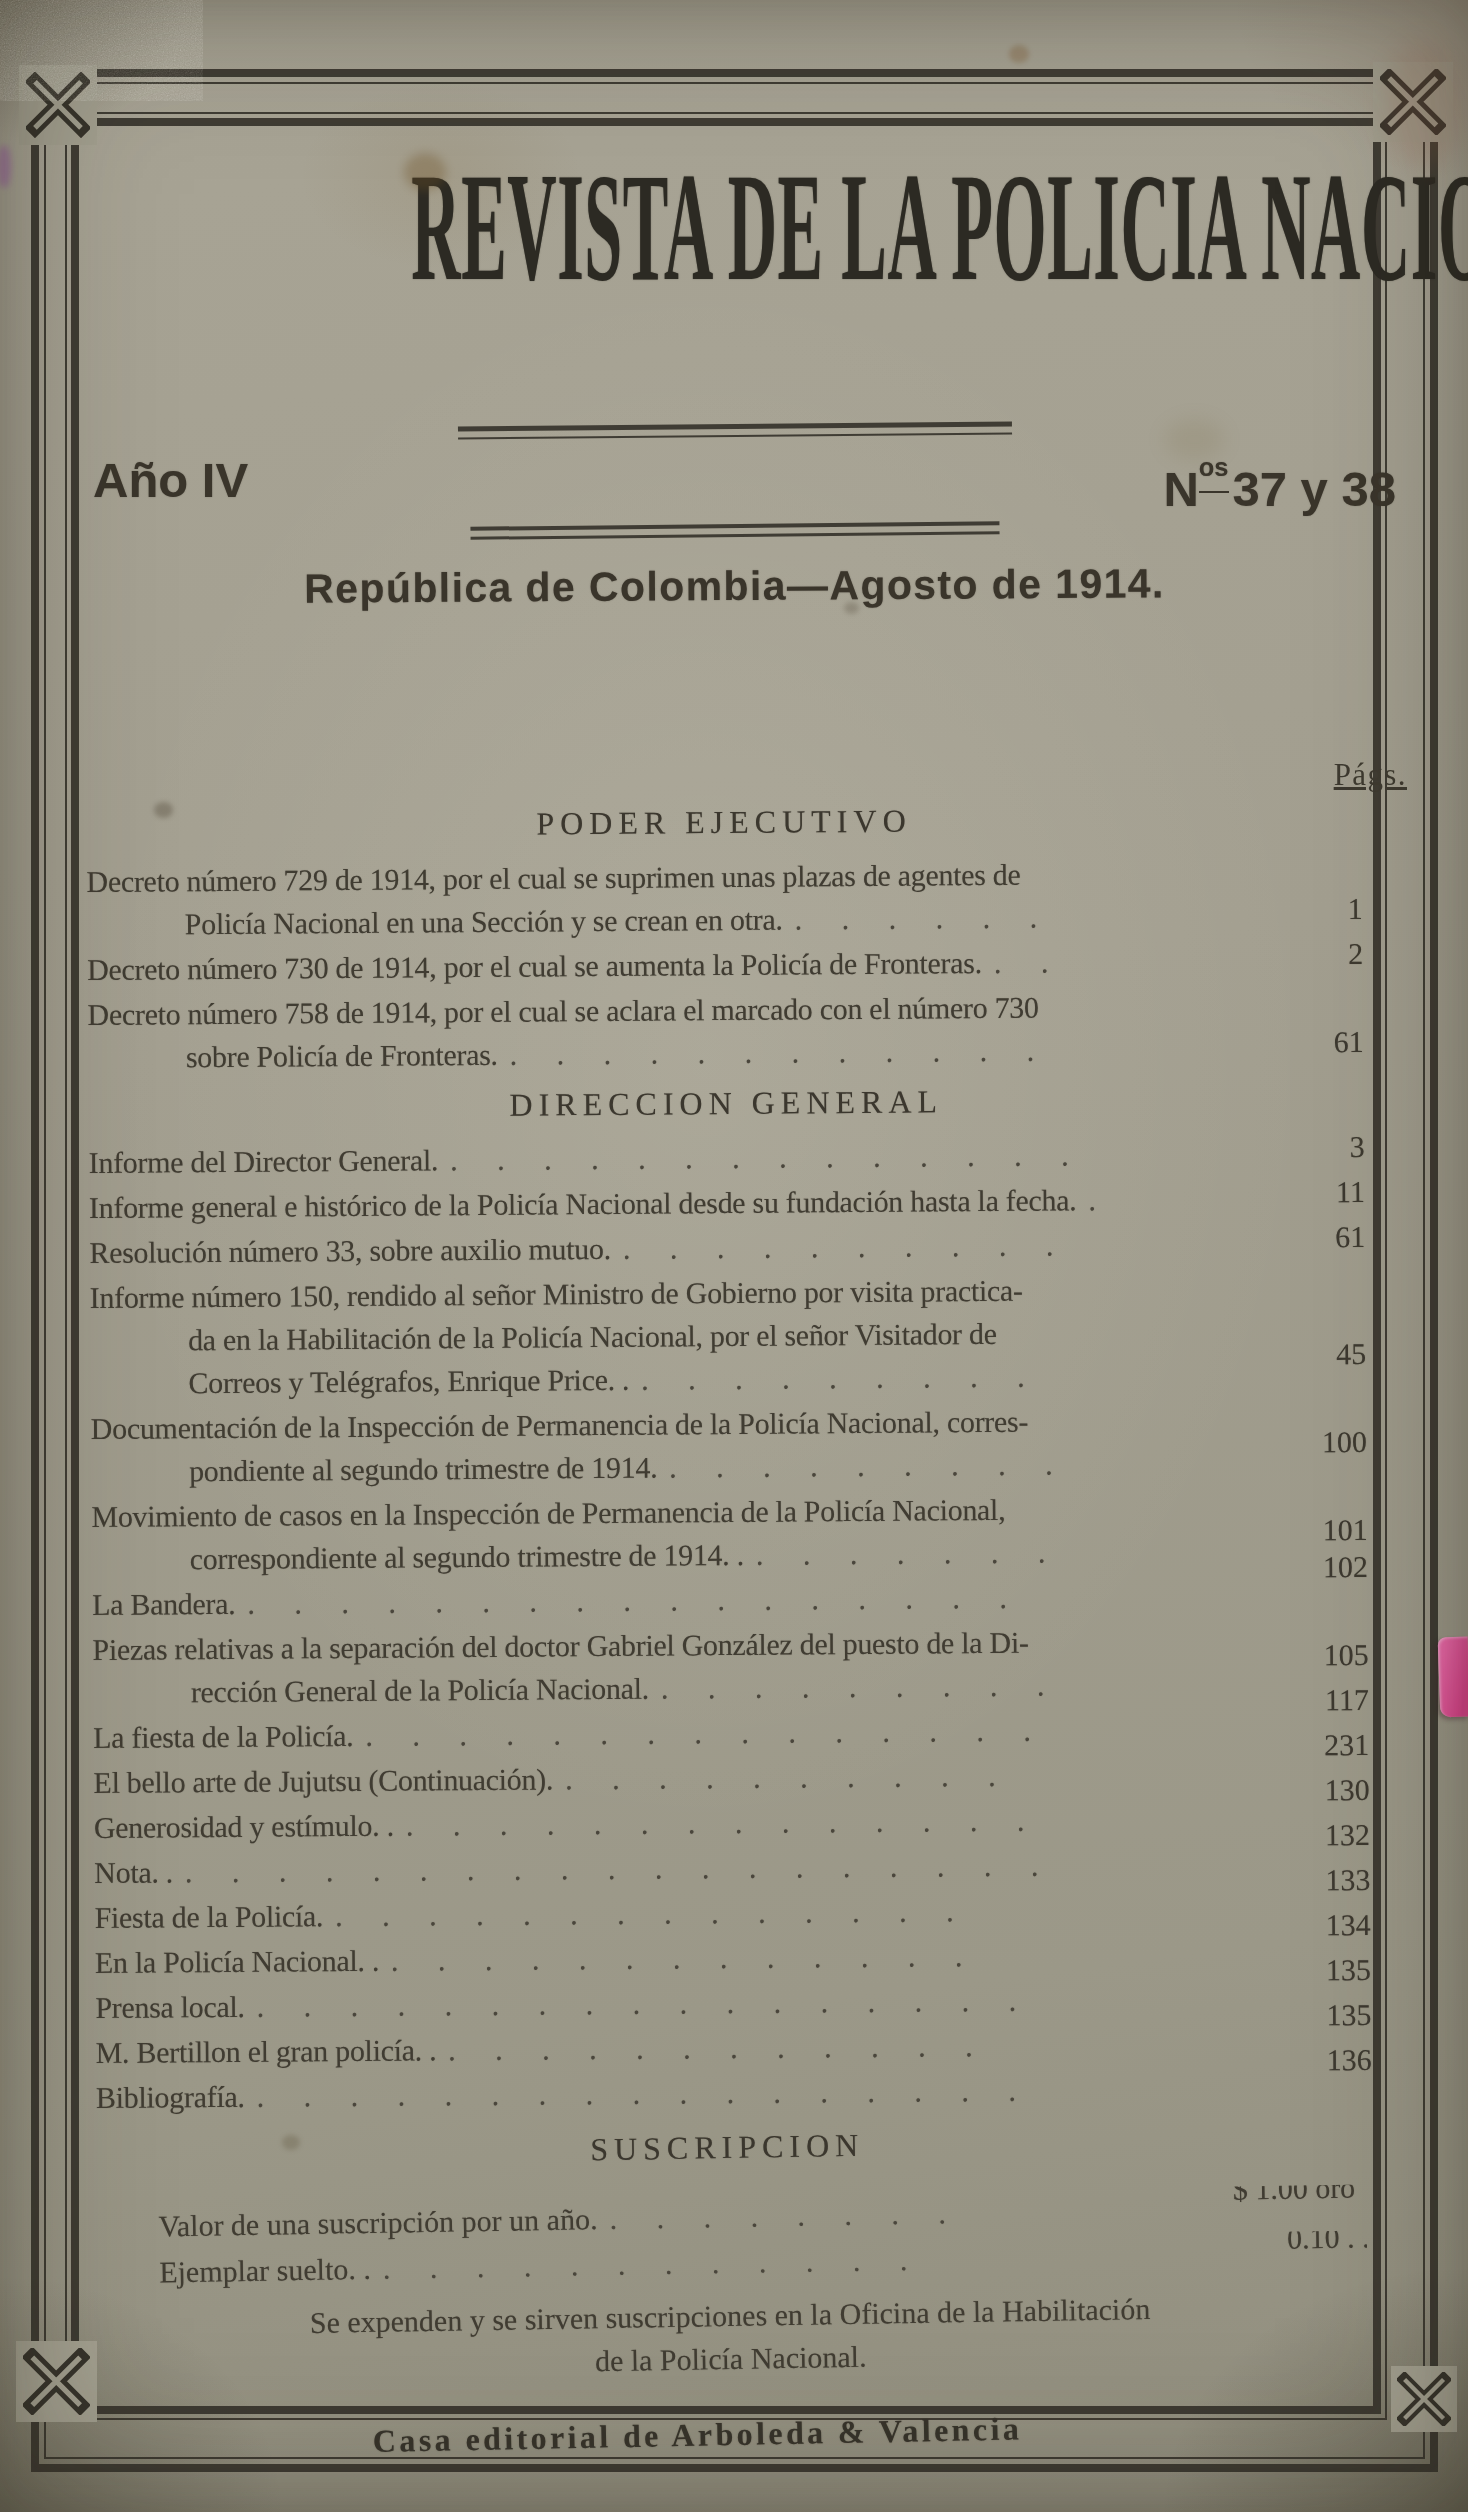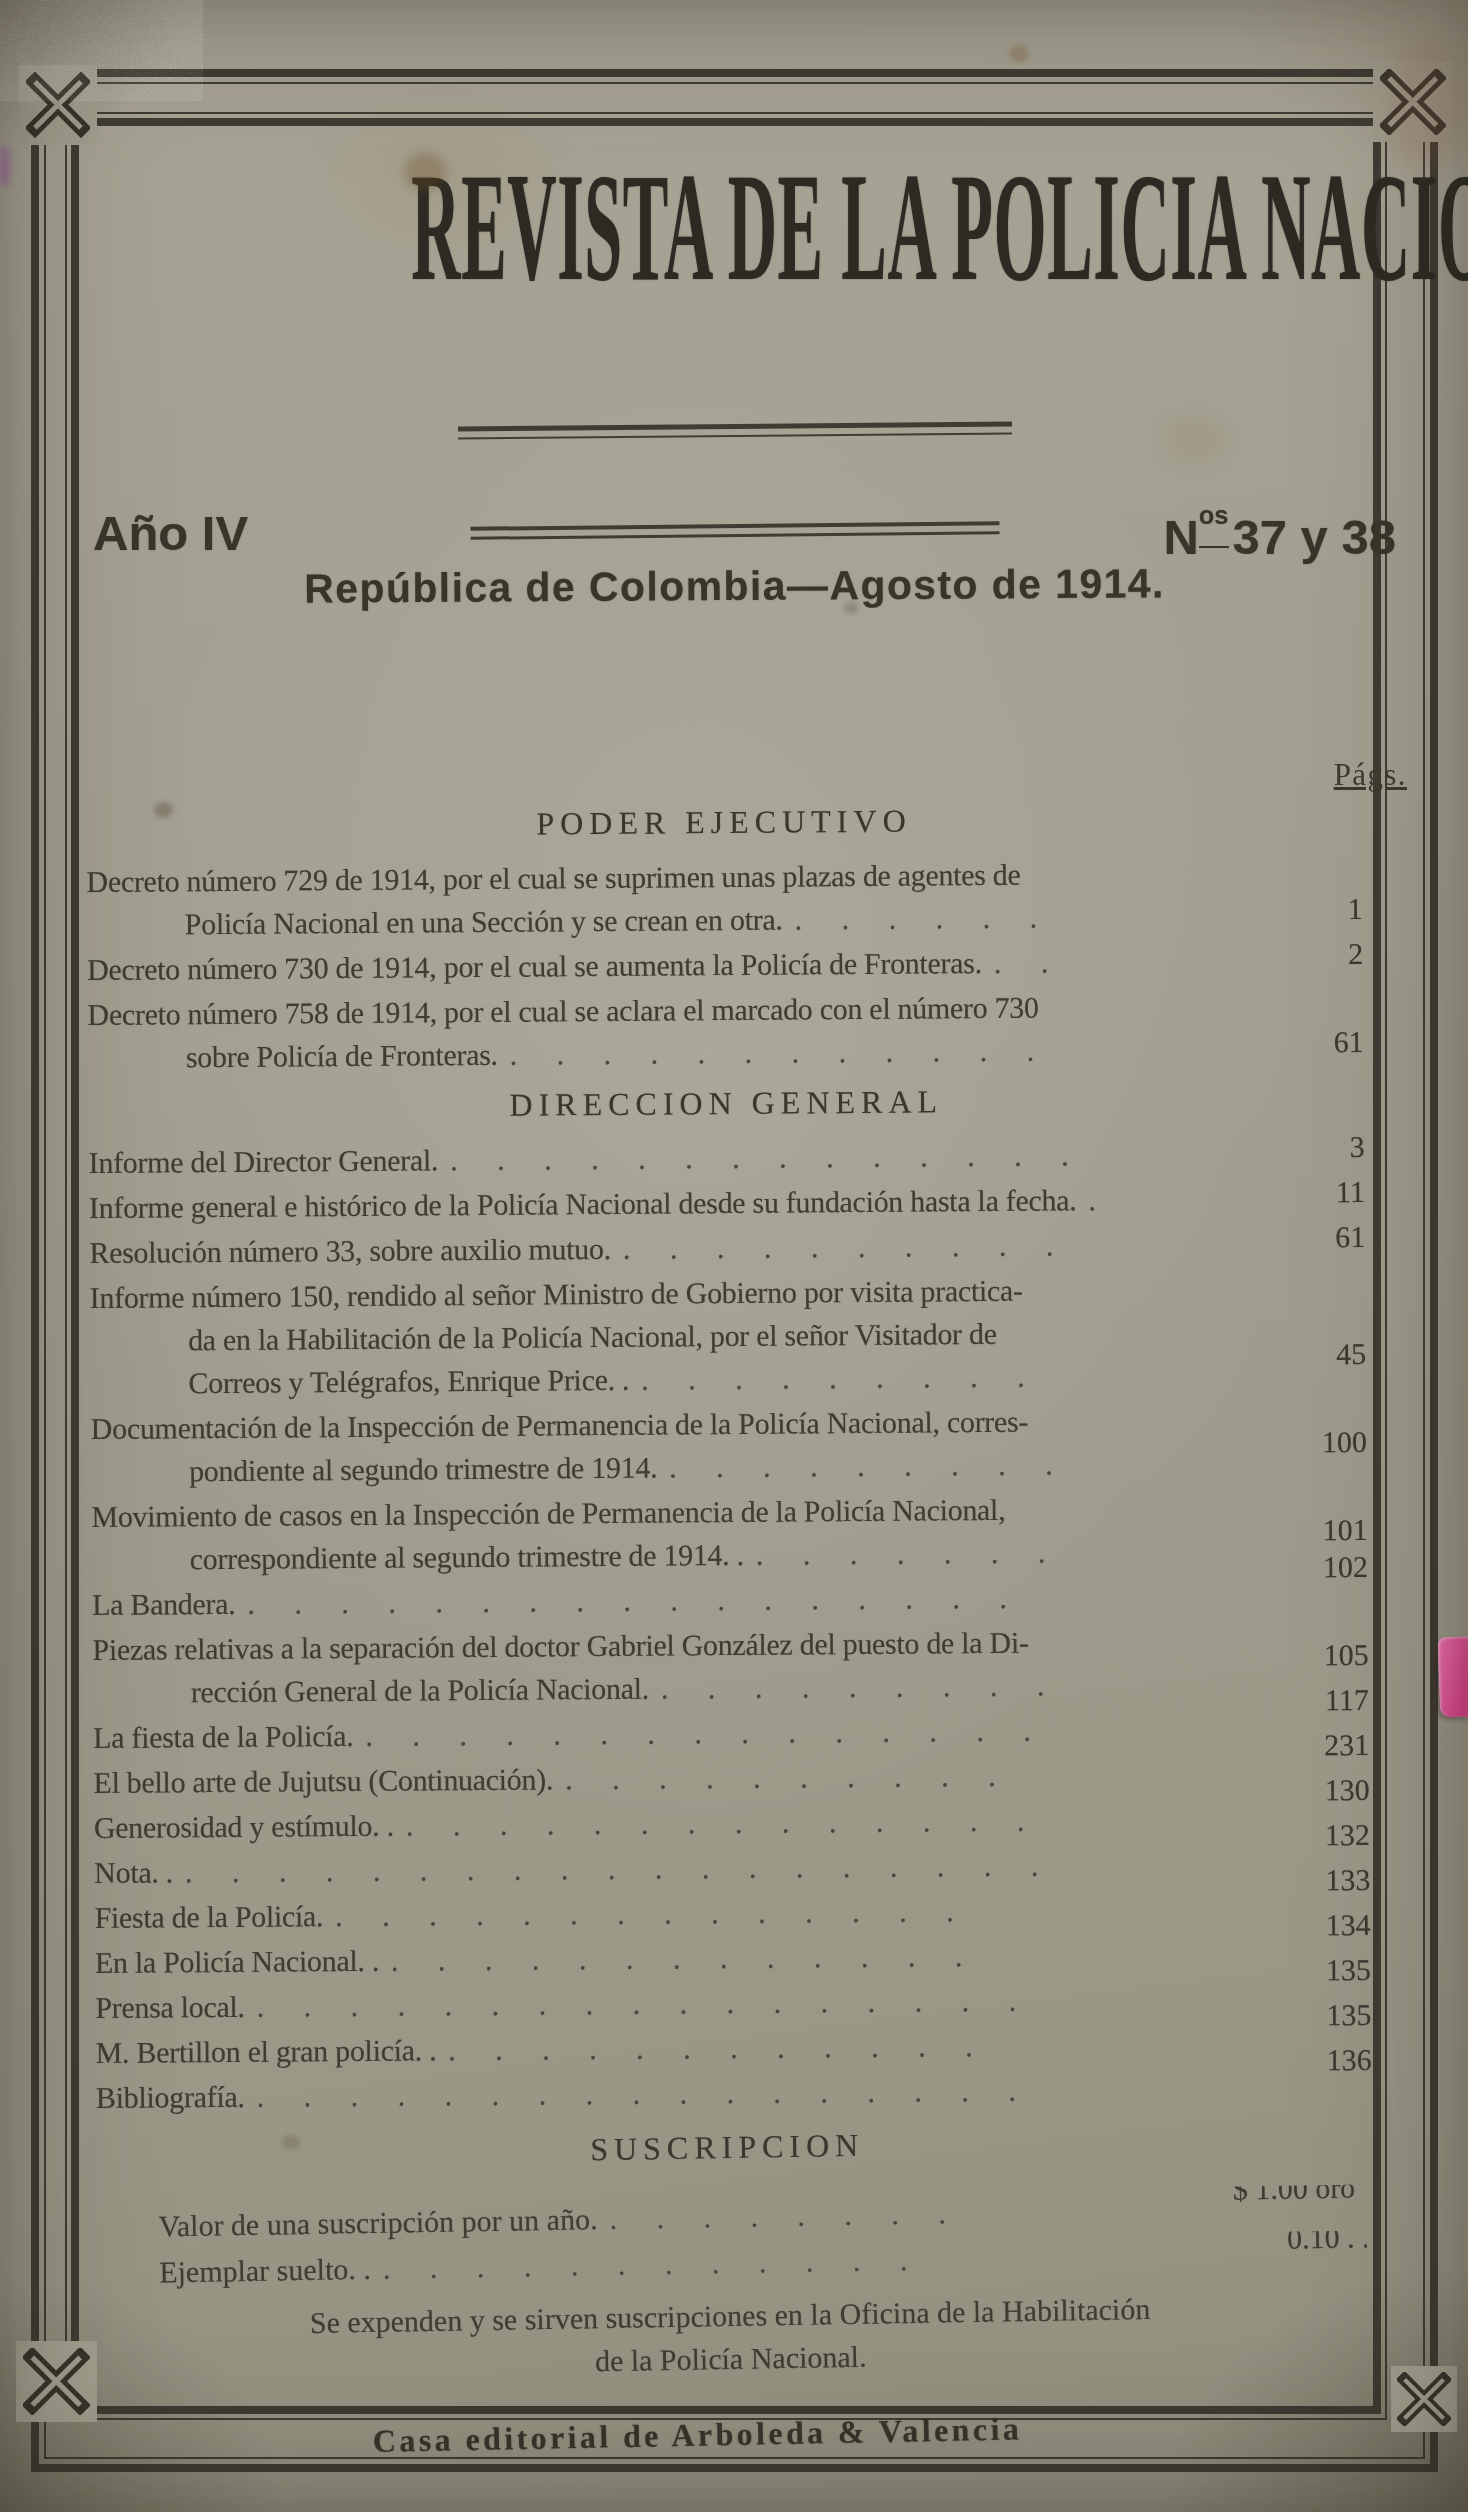--- a/index.html
+++ b/index.html
@@ -46,24 +46,24 @@
     font:700 54px/74px "Liberation Sans",sans-serif;letter-spacing:2.7px;color:#383329;
     text-shadow:0 0 1.4px rgba(50,45,35,.45);}
   .rule{position:absolute;left:50%;}
   .rule i{display:block;background:var(--ink-soft);}
   .rule-1{top:424px;width:554px;transform:translateX(-50%) rotate(-.5deg);}
   .rule-1 .a{height:4.7px;margin-bottom:6px;}
   .rule-1 .b{height:2.7px;}
   .rule-2{top:524px;width:529px;transform:translateX(-50%) rotate(-.6deg);}
   .rule-2 .a{height:4px;margin-bottom:6px;}
   .rule-2 .b{height:2.7px;}
-  .issue-row{position:absolute;top:448px;left:93px;right:73px;display:flex;justify-content:space-between;align-items:center;
-    font:700 49px/65px "Liberation Sans",sans-serif;color:#3a352b;text-shadow:0 0 1.4px rgba(50,45,35,.4);margin-top:48px;}
+  .issue-row{position:absolute;top:448px;left:93px;right:73px;display:flex;justify-content:space-between;align-items:flex-start;
+    font:700 49px/65px "Liberation Sans",sans-serif;color:#3a352b;text-shadow:0 0 1.4px rgba(50,45,35,.4);}
   .issue-row .freq{letter-spacing:8px;}
-  .issue-row sup{font-size:.52em;position:relative;top:-.5em;border-bottom:2.7px solid #3a352b;padding-bottom:17px;margin-right:4px;}
+  .issue-row sup{font-size:.52em;position:relative;top:-.5em;border-bottom:2.7px solid #3a352b;padding-bottom:10px;margin-right:4px;}
   .edition{position:absolute;top:552px;left:0;width:100%;text-align:center;
     font:700 41px/68px "Liberation Sans",sans-serif;letter-spacing:1.4px;color:#3a352b;
     transform:rotate(-.35deg);text-shadow:0 0 1.4px rgba(50,45,35,.45);}
   .sumario{position:absolute;top:662px;left:0;width:100%;text-align:center;
     font:400 49px/74px "Liberation Serif",serif;letter-spacing:37px;padding-left:37px;color:#3b3630;
     text-shadow:0 0 1.4px rgba(50,45,35,.5);}
   .pags{position:absolute;top:754px;right:62px;font:400 31px/41px "Liberation Serif",serif;letter-spacing:1.4px;color:#3e3a30;text-decoration:underline;}
 
   
   .toc{position:absolute;top:801px;left:91px;width:1276px;

